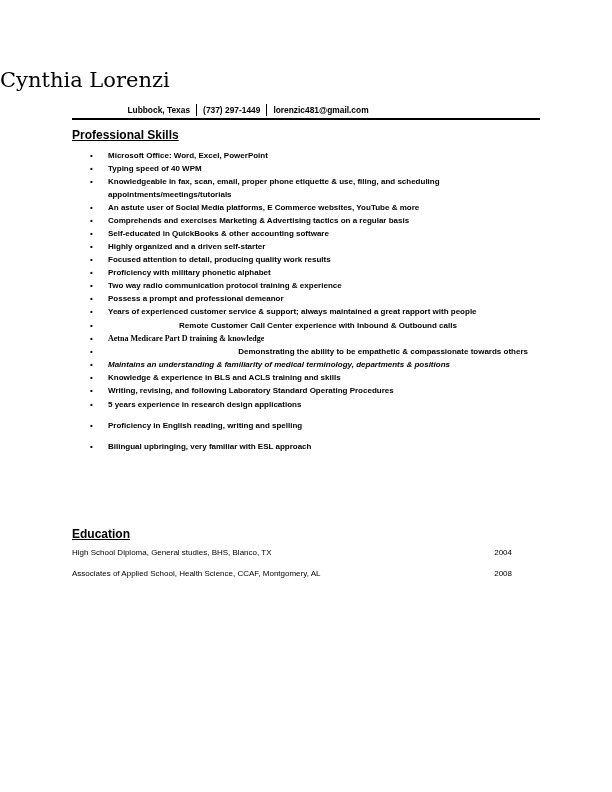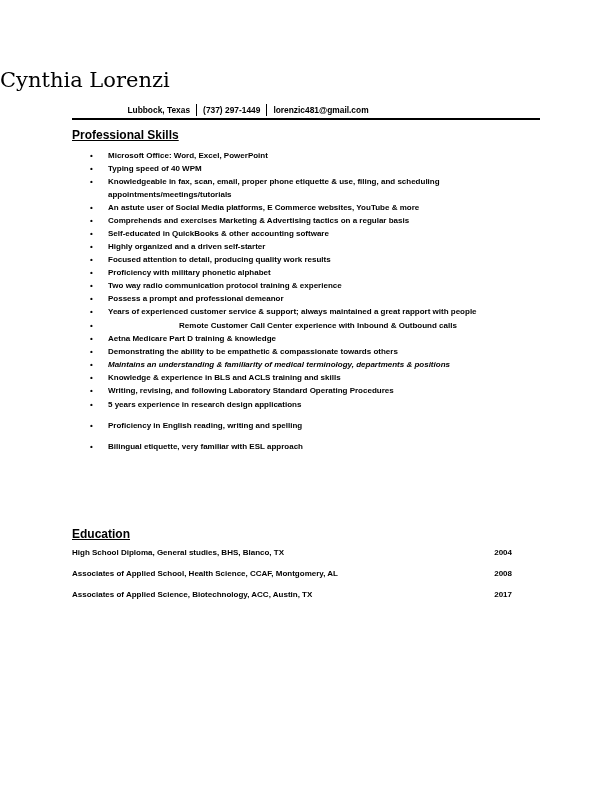--- a/index.html
+++ b/index.html
@@ -23,21 +23,21 @@
     .skill {
       position: absolute; left: 108px; width: 420px;
       font-family: "Liberation Sans", sans-serif; font-size: 8px; font-weight: bold; line-height: 13.2px;
     }
     .bullet {
       position: absolute; left: 90px; font-family: "Liberation Sans", sans-serif;
       font-size: 8px; font-weight: bold; line-height: 13.2px;
     }
     .edu-row {
       position: absolute; left: 72px; width: 440px;
-      font-family: "Liberation Sans", sans-serif; font-size: 8px; font-weight: bold;
+      font-family: "Liberation Sans", sans-serif; font-size: 8px; font-weight: normal;
     }
     .edu-year { position: absolute; right: 0; top: 0; }
   </style>
 </head>
 <body>
 
 <div class="page">
 
   <div class="name">Cynthia Lorenzi</div>
 
@@ -84,52 +84,48 @@
     <span class="bullet" style="top:292px;">•</span>
     <div class="skill" style="top:292px;">Possess a prompt and professional demeanor</div>
 
     <span class="bullet" style="top:305px;">•</span>
     <div class="skill" style="top:305px;">Years of experienced customer service &amp; support; always maintained a  great rapport with people</div>
 
     <span class="bullet" style="top:319px;">•</span>
     <div class="skill" style="top:319px;text-align:center;">Remote Customer Call Center experience with Inbound &amp; Outbound calls</div>
 
     <span class="bullet" style="top:332px;">•</span>
-    <div class="skill" style="top:332px;">Aetna Medicare Part D training &amp; knowledge</div>
+    <div class="skill" style="top:332px;font-family:Liberation Serif, serif;">Aetna Medicare Part D training &amp; knowledge</div>
 
     <span class="bullet" style="top:345px;">•</span>
-    <div class="skill" style="top:345px;">Demonstrating the ability to be empathetic &amp; compassionate towards others</div>
+    <div class="skill" style="top:345px;text-align:right;">Demonstrating the ability to be empathetic &amp; compassionate towards others</div>
 
     <span class="bullet" style="top:358px;">•</span>
     <div class="skill" style="top:358px;font-style:italic;">Maintains an understanding &amp; familiarity of medical terminology, departments &amp; positions</div>
 
     <span class="bullet" style="top:371px;">•</span>
     <div class="skill" style="top:371px;">Knowledge &amp; experience in BLS and ACLS training and skills</div>
 
     <span class="bullet" style="top:384px;">•</span>
     <div class="skill" style="top:384px;">Writing, revising, and following Laboratory Standard Operating Procedures</div>
 
     <span class="bullet" style="top:398px;">•</span>
     <div class="skill" style="top:398px;">5 years experience in research design applications</div>
 
     <span class="bullet" style="top:419px;">•</span>
     <div class="skill" style="top:419px;">Proficiency in English reading, writing and spelling</div>
 
     <span class="bullet" style="top:440px;">•</span>
-    <div class="skill" style="top:440px;">Bilingual etiquette, very familiar with ESL approach</div>
+    <div class="skill" style="top:440px;">Bilingual upbringing, very familiar with ESL approach</div>
   </div>
 
   <div class="section-title" style="top:527px;">Education</div>
 
   <div class="edu-row" style="top:548px;">
     <span>High School Diploma, General studies, BHS, Blanco, TX</span>
     <span class="edu-year">2004</span>
   </div>
   <div class="edu-row" style="top:569px;">
     <span>Associates of Applied School, Health Science, CCAF, Montgomery, AL</span>
     <span class="edu-year">2008</span>
   </div>
-  <div class="edu-row" style="top:590px;">
-    <span>Associates of Applied Science, Biotechnology, ACC, Austin, TX</span>
-    <span class="edu-year">2017</span>
-  </div>
 
 </div>
 
 </body></html>

